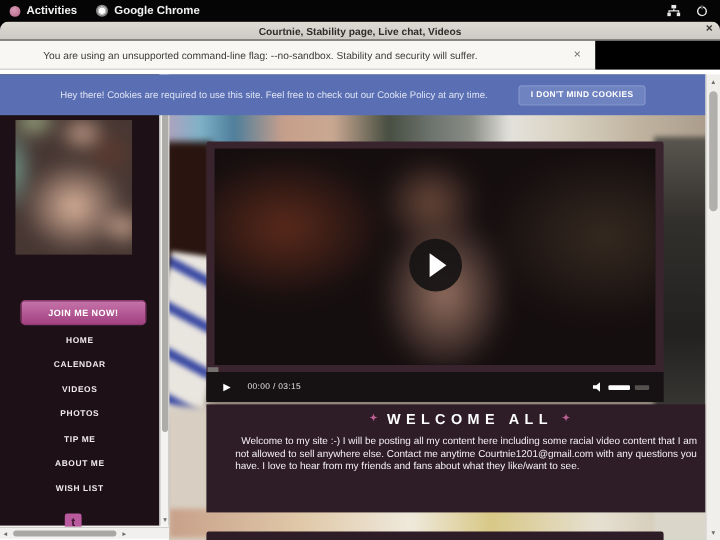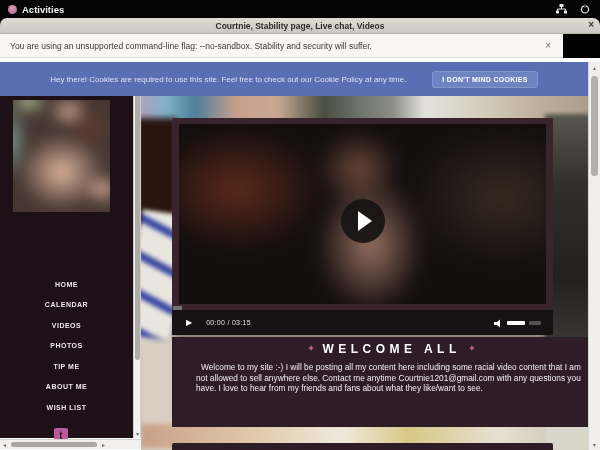--- a/index.html
+++ b/index.html
@@ -19,22 +19,22 @@
   #sys-icons svg { display:block; }
 
   
   #titlebar { position:absolute; left:0; top:18px; width:600px; height:16px;
               background:linear-gradient(#dedbd5,#ccc9c3); border-radius:7px 7px 0 0;
               border-bottom:1px solid #b4b1ab; display:flex; align-items:center; justify-content:center; }
   #titlebar .title { font-size:8.5px; font-weight:bold; color:#2e2c29; }
   #titlebar .close { position:absolute; right:6px; top:1px; font-size:10px; font-weight:bold; color:#3a3836; cursor:pointer; }
 
   
-  #infobar { position:absolute; left:0; top:34px; width:563px; height:24px; background:#f8f7f4;
-             border-bottom:1px solid #dcdad5; display:flex; align-items:center; }
+  #infobar { position:absolute; left:0; top:34px; width:496px; height:24px; background:#f8f7f4;
+             border-bottom:1px solid #dcdad5; display:flex; align-items:center;padding-left:26px; }
   #infobar .msg { font-size:8.5px; color:#3d3b38; padding-left:10px; }
   #infobar .close { position:absolute; right:12px; font-size:10px; color:#6d6b68; cursor:pointer; }
 
   
   #page { position:absolute; left:0; top:58px; width:600px; height:392px; background:#fff; overflow:hidden; }
 
   
   #cookiebar { position:absolute; left:0; top:4px; width:588px; height:34px; background:#5a6eb4;
                display:flex; align-items:center; justify-content:center; gap:26px; z-index:30; }
   #cookiebar .msg { font-size:8px; color:#dde3f2; }
@@ -137,20 +137,24 @@
   #main-vscroll .down { position:absolute; bottom:2px; left:0; width:11px; text-align:center; font-size:6px; color:#6e6c68; cursor:pointer; }
 </style>
 </head>
 <body>
 
 <div id="topbar">
   <div class="hotspot">
     <span class="activities-dot"></span>
     <span>Activities</span>
   </div>
+  <div class="hotspot">
+    <span class="chrome-ico"></span>
+    <span>Google Chrome</span>
+  </div>
   <div id="sys-icons">
     <span>
       <svg width="11" height="10" viewBox="0 0 11 10">
         <rect x="3.5" y="0" width="4" height="3" fill="#e8e8e8"></rect>
         <rect x="0" y="6.5" width="3" height="3" fill="#e8e8e8"></rect>
         <rect x="8" y="6.5" width="3" height="3" fill="#e8e8e8"></rect>
         <path d="M5.5 3 v2 M1.5 6.5 v-1.5 h8 v1.5" stroke="#e8e8e8" stroke-width="1" fill="none"></path>
       </svg>
     </span>
     <span>
@@ -171,20 +175,21 @@
   <span class="msg">You are using an unsupported command-line flag: --no-sandbox. Stability and security will suffer.</span>
   <span class="close">×</span>
 </div>
 
 <div id="page">
 
   <div id="sidebar">
     <div id="profile-photo">
       <div class="blur"></div>
     </div>
+    <div id="join-btn">JOIN ME NOW!</div>
     <div id="menu">
       <div class="item">HOME</div>
       <div class="item">CALENDAR</div>
       <div class="item">VIDEOS</div>
       <div class="item">PHOTOS</div>
       <div class="item">TIP ME</div>
       <div class="item">ABOUT ME</div>
       <div class="item">WISH LIST</div>
     </div>
     <div id="twitter-btn">t</div>

